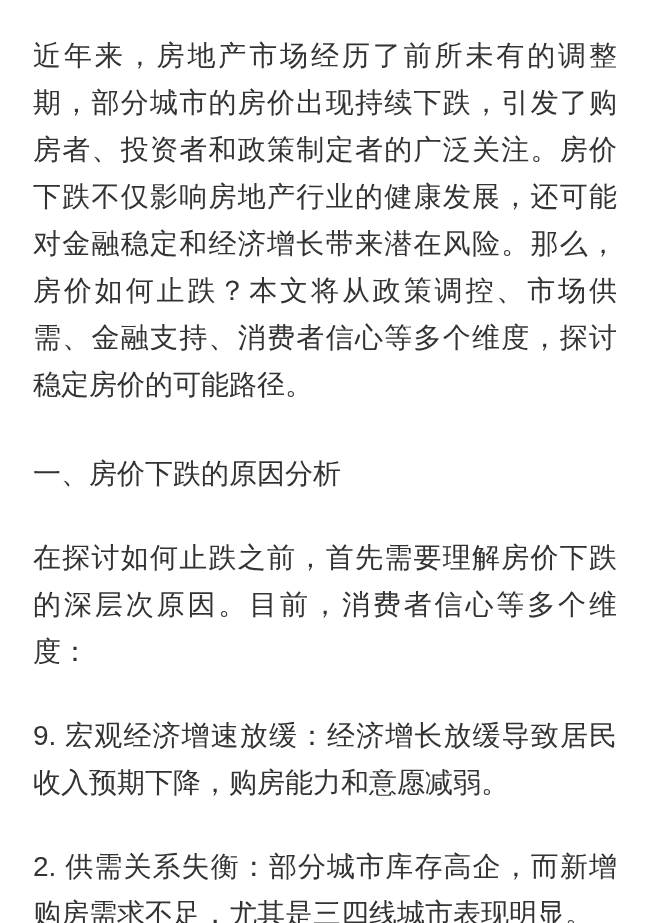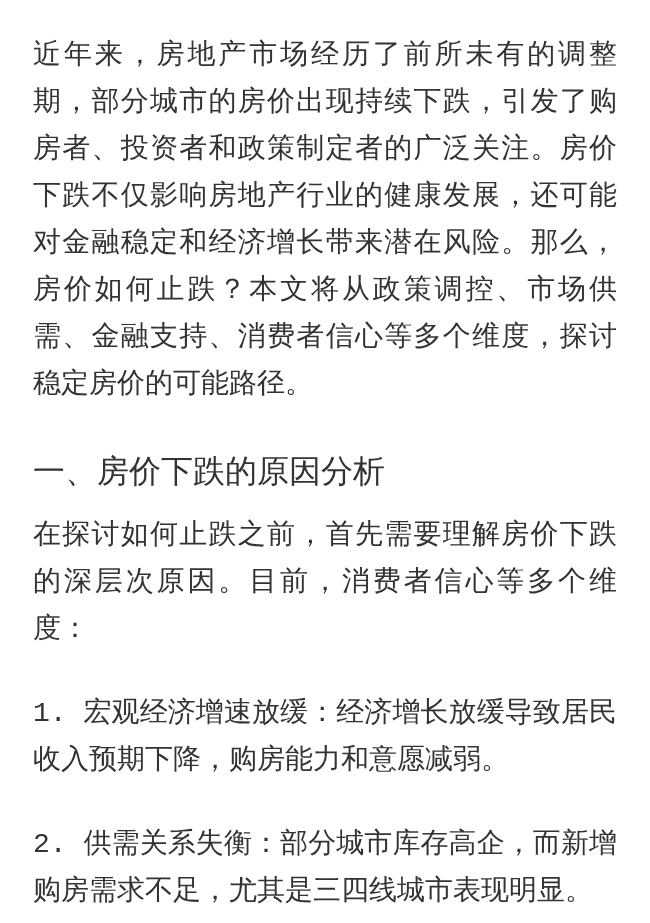--- a/index.html
+++ b/index.html
@@ -21,34 +21,33 @@
       line-height: 47px;
       font-weight: 300;
       color: #333333;
       text-align: justify;
       letter-spacing: 0;
       word-break: normal;
       line-break: strict;
     }
     .article p {
       margin: 0 0 37px 0;
-      font-family: Liberation Mono, monospace;
     }
     .article p.heading {
-      font-size: 32px;
+      font-size: 28px;
       font-weight: 300;
-      margin: 42px 0 15px 0;
+      margin: 42px 0 37px 0;
       text-align: left;
     }
     .article p:first-child {
       margin-top: 0;
     }
   </style>
 </head>
 <body>
 
 <div class="article">
   <p>近年来，房地产市场经历了前所未有的调整期，部分城市的房价出现持续下跌，引发了购房者、投资者和政策制定者的广泛关注。房价下跌不仅影响房地产行业的健康发展，还可能对金融稳定和经济增长带来潜在风险。那么，房价如何止跌？本文将从政策调控、市场供需、金融支持、消费者信心等多个维度，探讨稳定房价的可能路径。</p>
   <p class="heading">一、房价下跌的原因分析</p>
   <p>在探讨如何止跌之前，首先需要理解房价下跌的深层次原因。目前，消费者信心等多个维度：</p>
-  <p>1. 宏观经济增速放缓：经济增长放缓导致居民收入预期下降，购房能力和意愿减弱。</p>
+  <p>9. 宏观经济增速放缓：经济增长放缓导致居民收入预期下降，购房能力和意愿减弱。</p>
   <p>2. 供需关系失衡：部分城市库存高企，而新增购房需求不足，尤其是三四线城市表现明显。</p>
 </div>
 
 </body></html>

